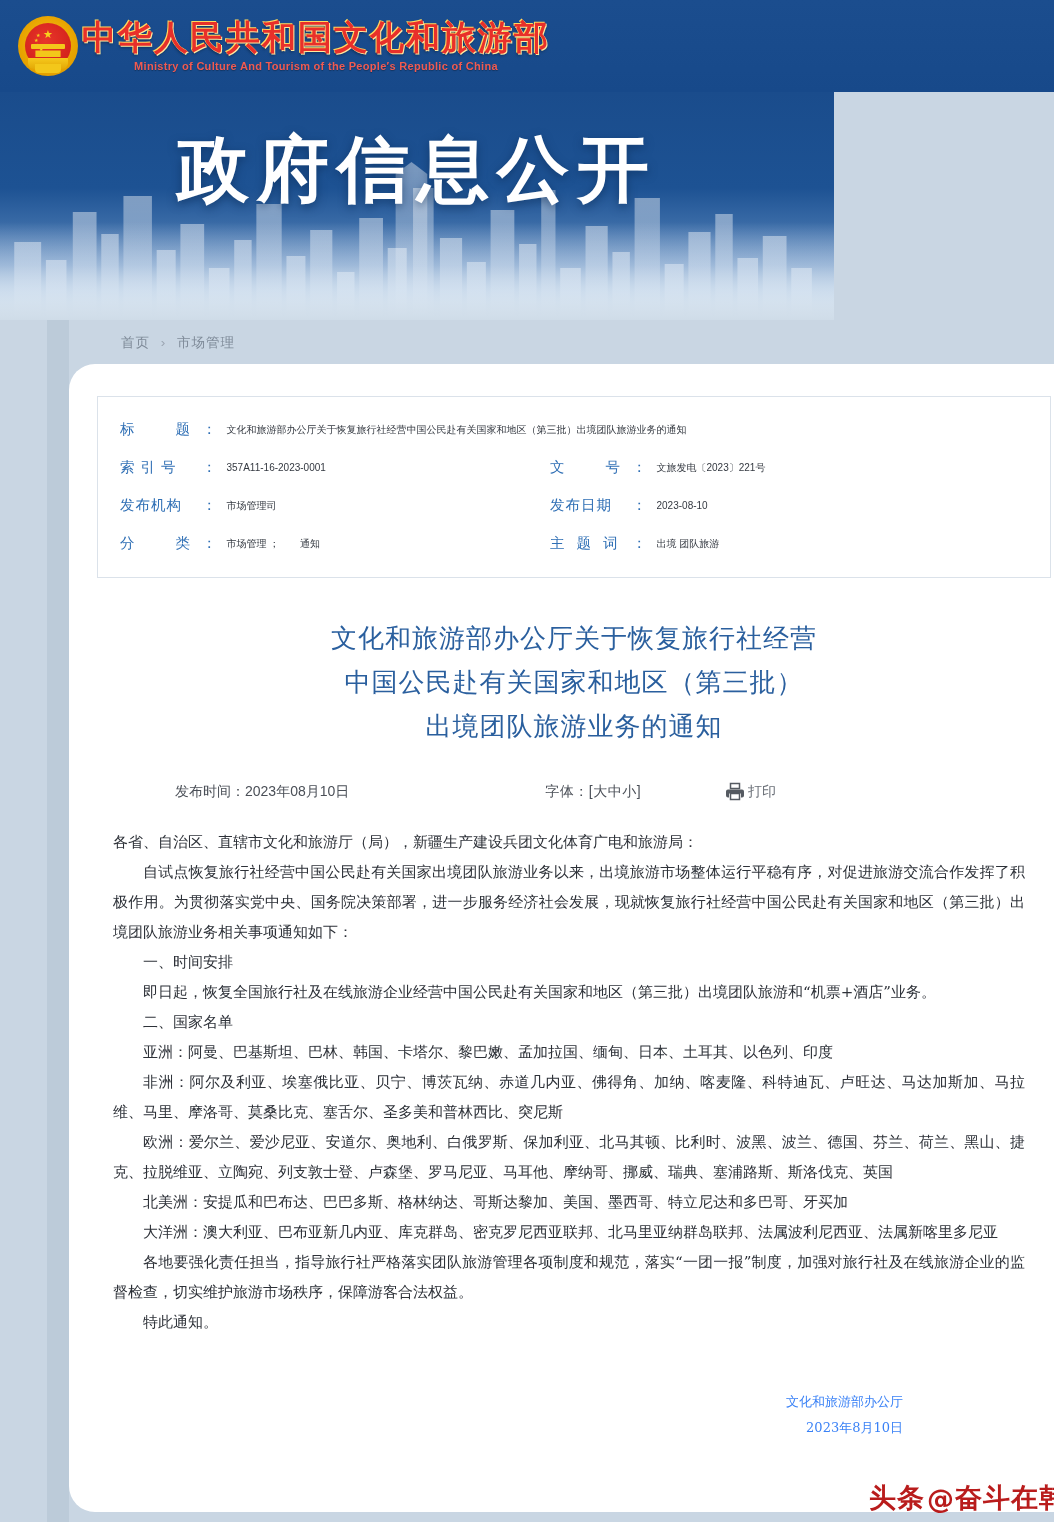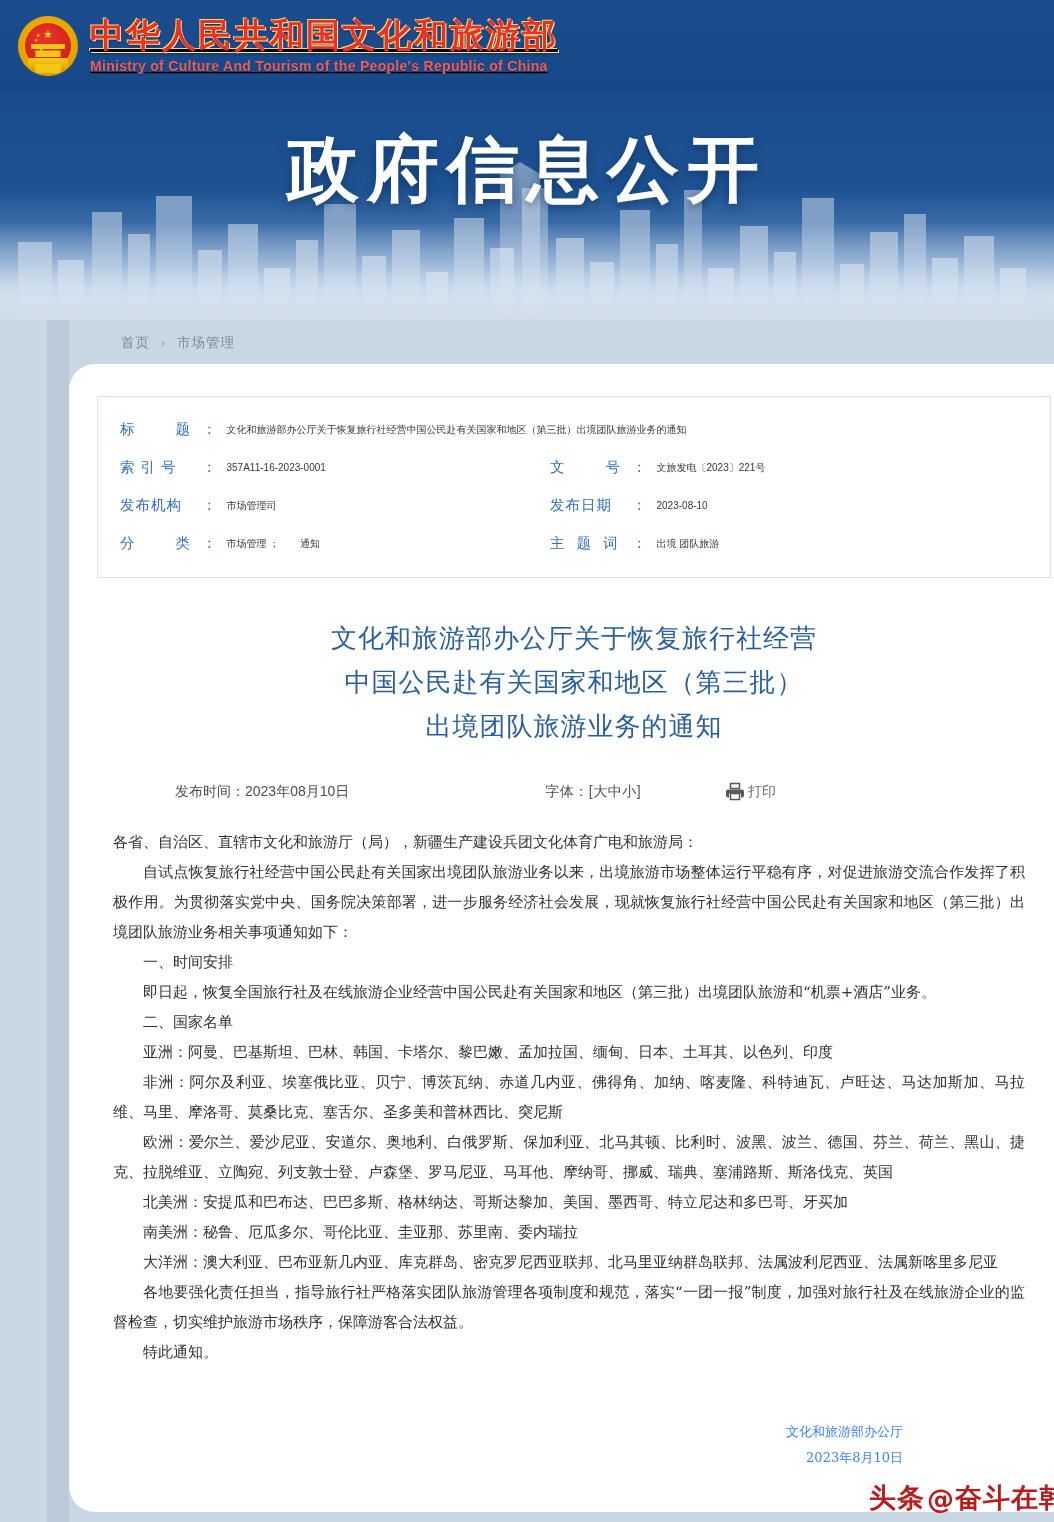--- a/index.html
+++ b/index.html
@@ -64,44 +64,45 @@
     position: absolute; left: 14px; top: 46px;
     width: 40px; height: 11px;
     background: linear-gradient(180deg, #f6c91c 0%, #e3a806 100%);
     border-radius: 0 0 6px 6px;
   }
   .emblem .cog {
     position: absolute; left: 21px; top: 52px;
     width: 26px; height: 9px; background: #f3c71a; border-radius: 0 0 4px 4px;
   }
 
-  .ministry-names { margin-left: 8px; padding-bottom: 4px; text-decoration: underline; }
+  .ministry-names { margin-left: 0; padding-bottom: 4px; }
   .ministry-cn {
     font-size: 34px;
     font-weight: bold;
     letter-spacing: 2px;
     color: #e8302a;
     text-shadow: 1px 1px 0 #ffe9a0, -1px -1px 0 #ffd95e, 0 2px 3px rgba(0,0,0,.35);
     line-height: 42px;
     white-space: nowrap;
   }
   .ministry-en {
-    font-size: 14px;
+    font-size: 11px;
     font-weight: bold;
     color: #f05b52;
     letter-spacing: 0.3px;
     text-shadow: 0 1px 1px rgba(0,0,0,.3);
     margin-top: 2px;
     white-space: nowrap;
+    text-align: center;
   }
 
   
   .banner {
     position: relative;
-    width: 1054px;
+    width: 834px;
     height: 228px;
     background: linear-gradient(180deg, #1a4c8c 0%, #1d5293 42%, #5a87bd 76%, #b8cde2 92%, #cfdce8 100%);
     overflow: hidden;
   }
   .skyline { position: absolute; left: 0; bottom: 0; width: 100%; height: 100%; }
   .banner-title {
     position: absolute;
     left: 0; right: 0;
     top: 30px;
     text-align: center;
@@ -404,21 +405,20 @@
     <div class="doc-body">
       <p>各省、自治区、直辖市文化和旅游厅（局），新疆生产建设兵团文化体育广电和旅游局：</p>
       <p class="indent">自试点恢复旅行社经营中国公民赴有关国家出境团队旅游业务以来，出境旅游市场整体运行平稳有序，对促进旅游交流合作发挥了积极作用。为贯彻落实党中央、国务院决策部署，进一步服务经济社会发展，现就恢复旅行社经营中国公民赴有关国家和地区（第三批）出境团队旅游业务相关事项通知如下：</p>
       <p class="indent">一、时间安排</p>
       <p class="indent">即日起，恢复全国旅行社及在线旅游企业经营中国公民赴有关国家和地区（第三批）出境团队旅游和“机票+酒店”业务。</p>
       <p class="indent">二、国家名单</p>
       <p class="indent">亚洲：阿曼、巴基斯坦、巴林、韩国、卡塔尔、黎巴嫩、孟加拉国、缅甸、日本、土耳其、以色列、印度</p>
       <p class="indent">非洲：阿尔及利亚、埃塞俄比亚、贝宁、博茨瓦纳、赤道几内亚、佛得角、加纳、喀麦隆、科特迪瓦、卢旺达、马达加斯加、马拉维、马里、摩洛哥、莫桑比克、塞舌尔、圣多美和普林西比、突尼斯</p>
       <p class="indent">欧洲：爱尔兰、爱沙尼亚、安道尔、奥地利、白俄罗斯、保加利亚、北马其顿、比利时、波黑、波兰、德国、芬兰、荷兰、黑山、捷克、拉脱维亚、立陶宛、列支敦士登、卢森堡、罗马尼亚、马耳他、摩纳哥、挪威、瑞典、塞浦路斯、斯洛伐克、英国</p>
       <p class="indent">北美洲：安提瓜和巴布达、巴巴多斯、格林纳达、哥斯达黎加、美国、墨西哥、特立尼达和多巴哥、牙买加</p>
-      <p class="indent">南美洲：秘鲁、厄瓜多尔、哥伦比亚、圭亚那、苏里南、委内瑞拉</p>
       <p class="indent">大洋洲：澳大利亚、巴布亚新几内亚、库克群岛、密克罗尼西亚联邦、北马里亚纳群岛联邦、法属波利尼西亚、法属新喀里多尼亚</p>
       <p class="indent">各地要强化责任担当，指导旅行社严格落实团队旅游管理各项制度和规范，落实“一团一报”制度，加强对旅行社及在线旅游企业的监督检查，切实维护旅游市场秩序，保障游客合法权益。</p>
       <p class="indent">特此通知。</p>
     </div>
 
     <div class="signature">
       <div>文化和旅游部办公厅</div>
       <div>2023年8月10日</div>
     </div>
   </div>

